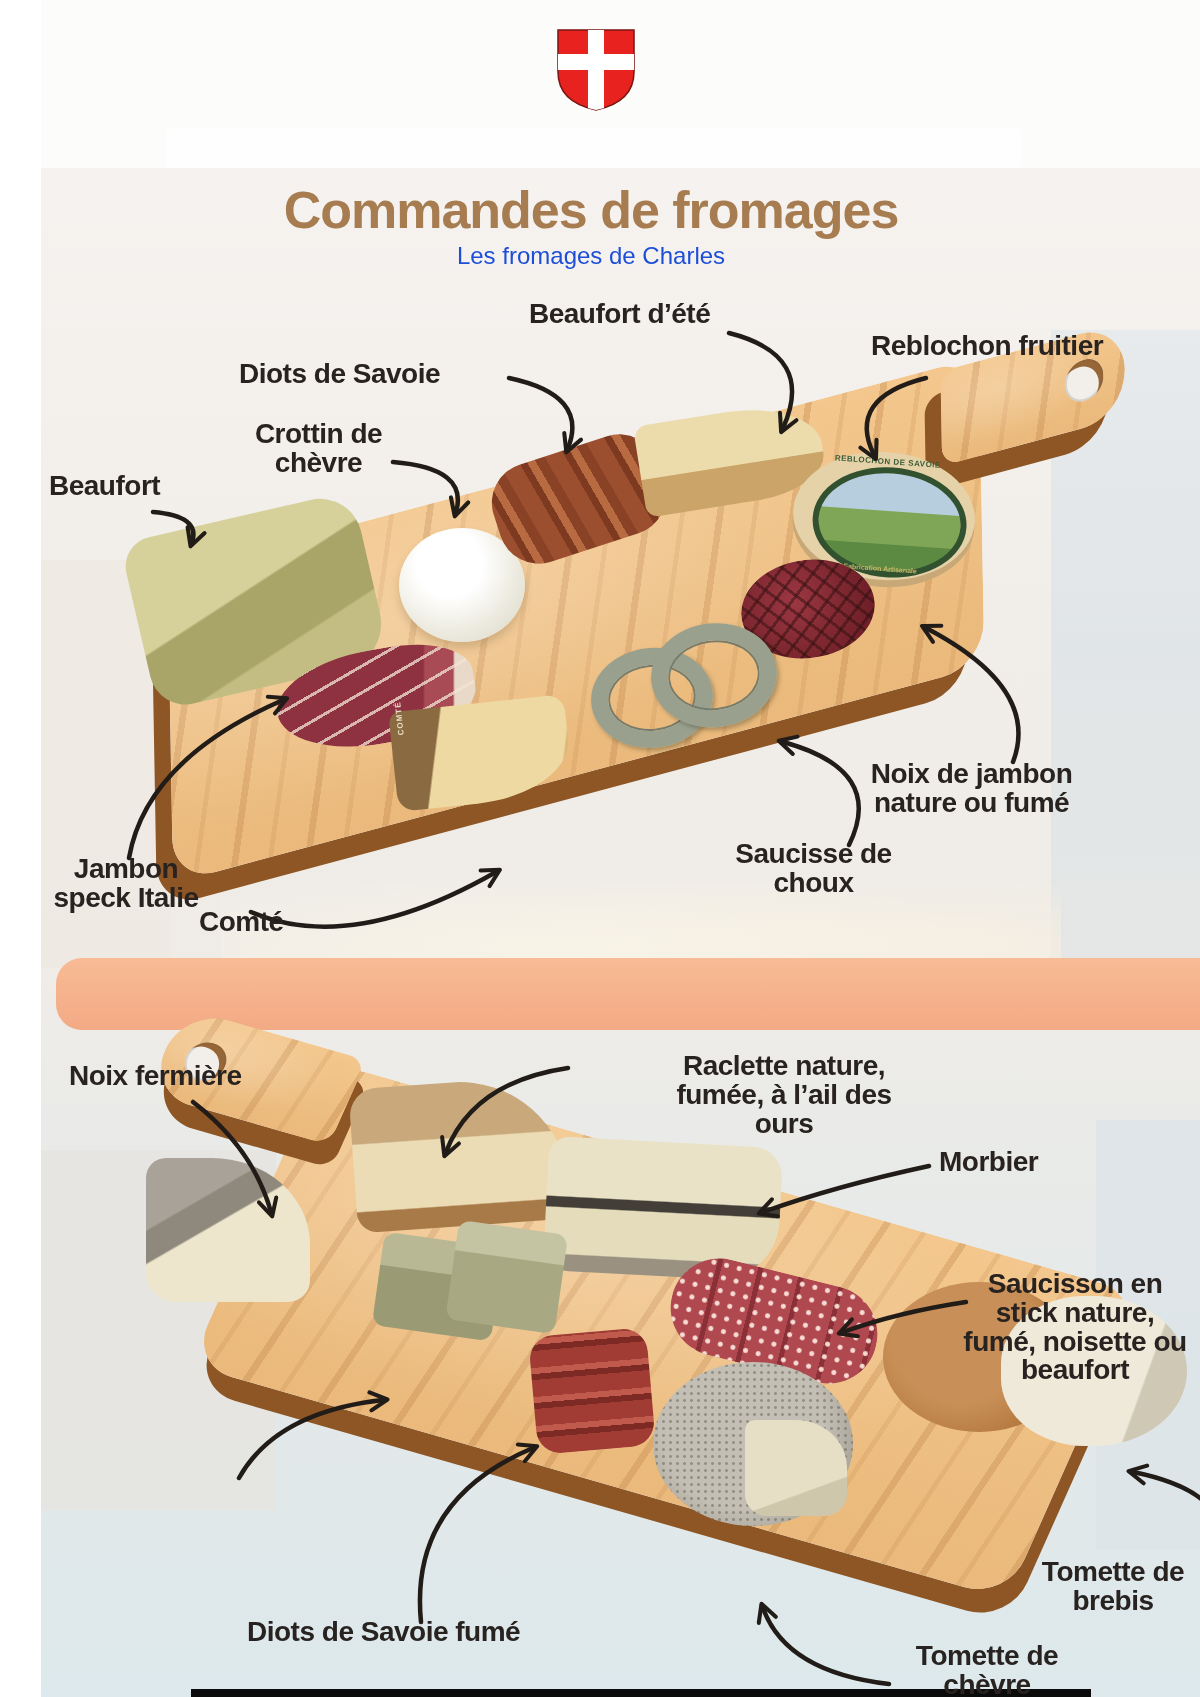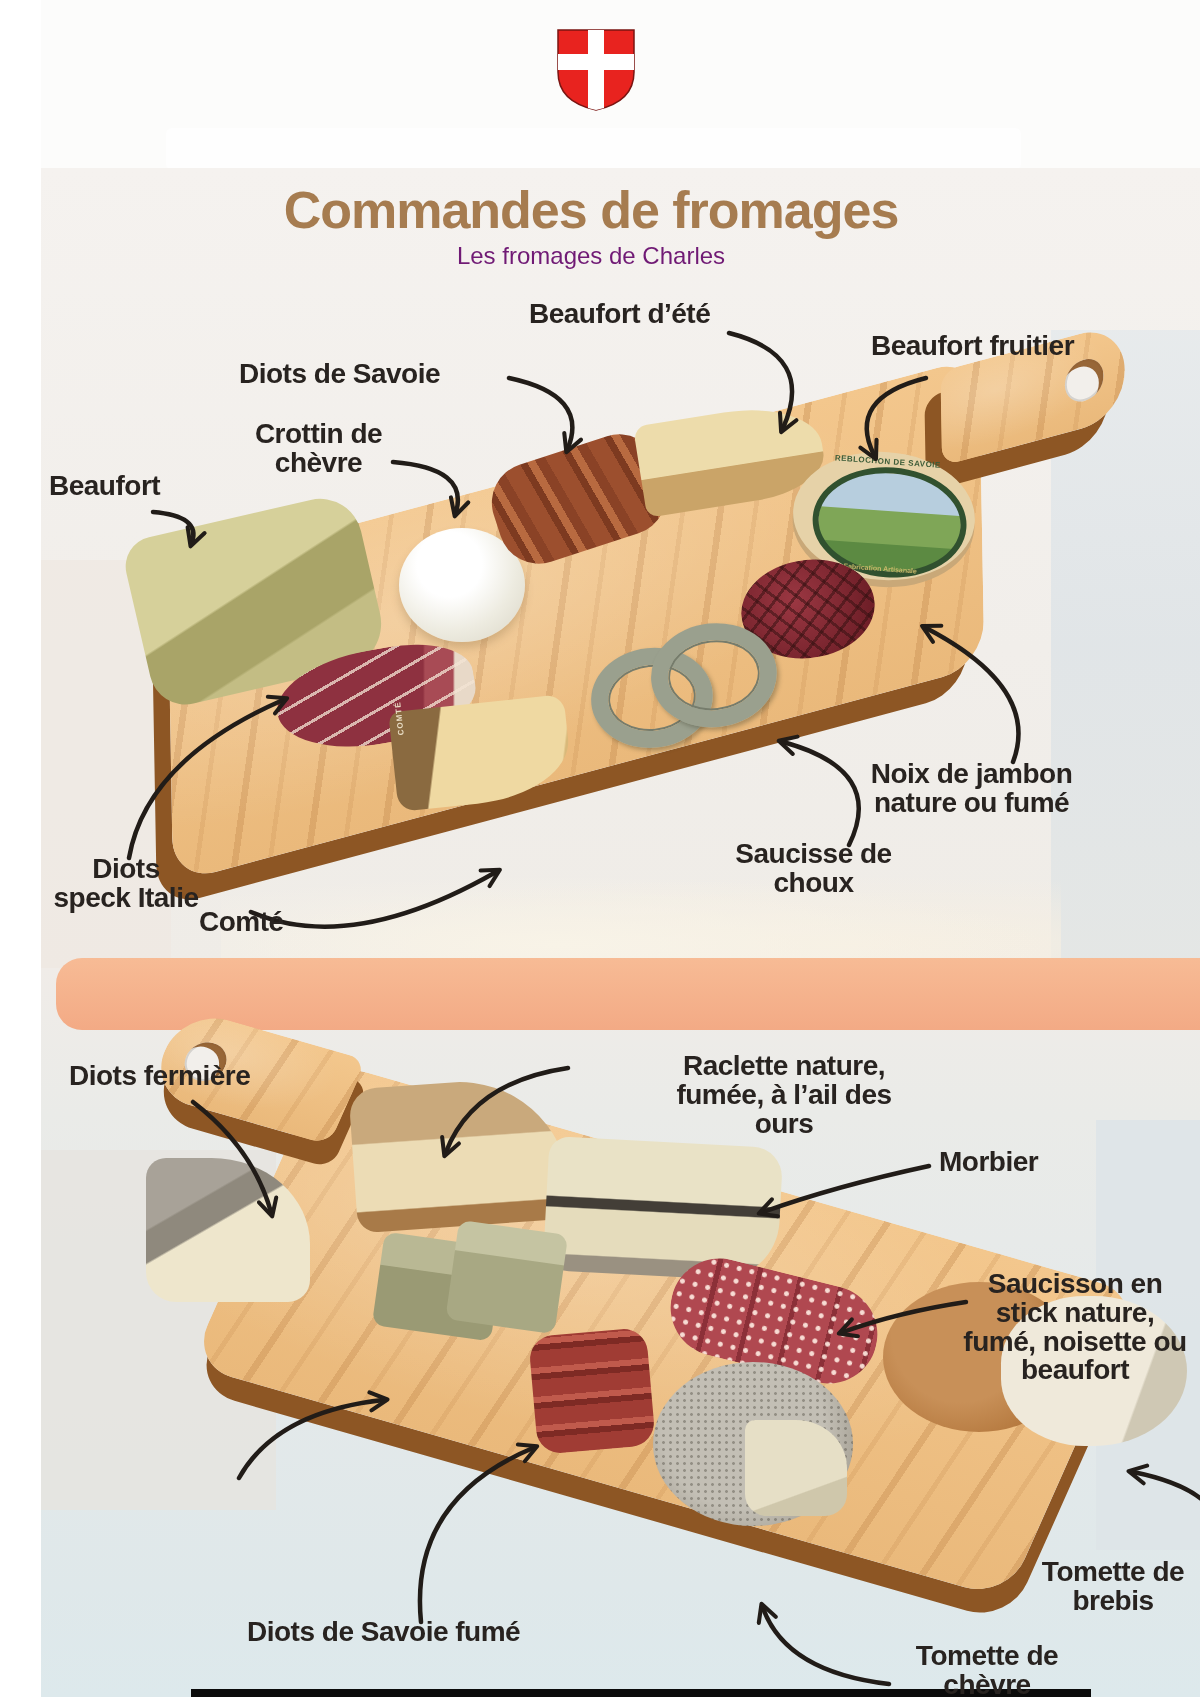--- a/index.html
+++ b/index.html
@@ -21,21 +21,21 @@
            background:linear-gradient(180deg,#f0ece8 0%,#eaebe8 20%,#e4e9ea 55%,#dfe8ea 85%,#dde9ec 100%);}
   .bg-blue-right2{position:absolute;left:1055px;top:1120px;width:145px;height:430px;background:#dde4e7;opacity:.85;}
   .bg-photo-left2{position:absolute;left:0;top:1150px;width:235px;height:360px;background:#e6e4df;opacity:.8;}
   .bg-blackbar{position:absolute;left:150px;top:1689px;width:900px;height:8px;background:#0b0b0b;}
 
   
   .crest{position:absolute;left:513px;top:26px;width:84px;height:88px;}
   .title{position:absolute;left:150px;top:180px;width:800px;text-align:center;
          font-size:52px;font-weight:bold;letter-spacing:-1px;color:#a67c50;}
   .subtitle{position:absolute;left:250px;top:242px;width:600px;text-align:center;
-         font-size:24px;color:#701a75;}
+         font-size:24px;color:#1d4ed8;}
 
   
   .banner{position:absolute;left:15px;top:958px;width:1170px;height:72px;border-radius:26px;
           background:linear-gradient(180deg,#f7bb95,#f3aa85);z-index:4;}
 
   
   .board{position:absolute;border-radius:44px;z-index:8;
          background:
           radial-gradient(ellipse at 30% 35%, rgba(255,255,255,.22), rgba(255,255,255,0) 60%),
           repeating-linear-gradient(100deg, rgba(196,138,78,0) 0 34px, rgba(196,138,78,.38) 34px 41px,
@@ -256,34 +256,34 @@
     <path class="arrow" d="M 527,1068 Q 432,1082 405,1152" marker-end="url(#ah)"></path>
     <path class="arrow" d="M 888,1166 Q 795,1186 722,1212" marker-end="url(#ah)"></path>
     <path class="arrow" d="M 925,1302 Q 858,1312 802,1332" marker-end="url(#ah)"></path>
     <path class="arrow" d="M 198,1478 Q 235,1412 342,1400" marker-end="url(#ah)"></path>
     <path class="arrow" d="M 380,1622 Q 368,1500 492,1448" marker-end="url(#ah)"></path>
     <path class="arrow" d="M 1178,1566 Q 1202,1494 1092,1472" marker-end="url(#ah)"></path>
     <path class="arrow" d="M 848,1684 Q 745,1672 722,1608" marker-end="url(#ah)"></path>
   </svg>
 
   <div class="lbl" id="lbl-beaufort">Beaufort d’été</div>
-  <div class="lbl" id="lbl-reblochon">Beaufort fruitier</div>
+  <div class="lbl" id="lbl-reblochon">Reblochon fruitier</div>
   <div class="lbl" id="lbl-diots">Diots de Savoie</div>
   <div class="lbl ctr" id="lbl-crottin">Crottin de
 chèvre</div>
   <div class="lbl" id="lbl-abondance">Beaufort</div>
   <div class="lbl ctr" id="lbl-noix">Noix de jambon
 nature ou fumé</div>
   <div class="lbl ctr" id="lbl-saucisse">Saucisse de
 choux</div>
-  <div class="lbl ctr" id="lbl-jambon">Diots
+  <div class="lbl ctr" id="lbl-jambon">Jambon
 speck Italie</div>
   <div class="lbl" id="lbl-comte">Comté</div>
 
-  <div class="lbl" id="lbl-tomme">Diots fermière</div>
+  <div class="lbl" id="lbl-tomme">Noix fermière</div>
   <div class="lbl ctr" id="lbl-raclette">Raclette nature,
 fumée, à l’ail des
 ours</div>
   <div class="lbl" id="lbl-morbier">Morbier</div>
   <div class="lbl ctr" id="lbl-saucisson">Saucisson en
 stick nature,
 fumé, noisette ou
 beaufort</div>
   <div class="lbl" id="lbl-diotsfume">Diots de Savoie fumé</div>
   <div class="lbl ctr" id="lbl-brebis">Tomette de

